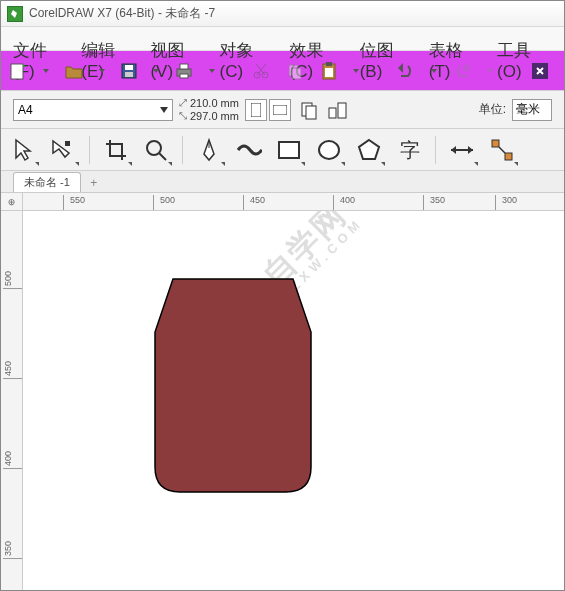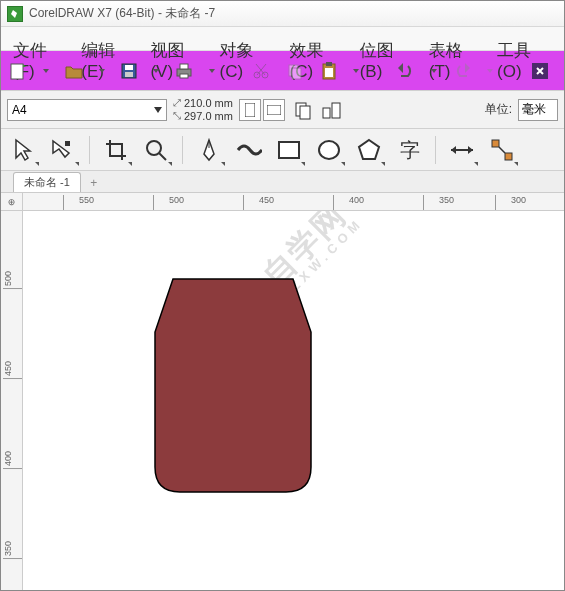--- a/index.html
+++ b/index.html
@@ -8,21 +8,21 @@
   .titlebar .logo { width: 16px; height: 16px; background: #3a9a3a; border: 1px solid #2a7a2a; margin-right: 6px; display:flex;align-items:center;justify-content:center; }
   .titlebar .logo svg { width:10px;height:10px; }
   .title-text { color: #555; font-size: 12px; }
   .menubar { height: 24px; background: #f8f8f8; display: flex; align-items: center; padding: 0 4px; border-bottom: 1px solid #e0e0e0; }
   .menubar .item { padding: 2px 8px; font-size: 17px; color: #333; cursor: default; margin-top: 44px; }
   .toolbar { height: 40px; background: #d946ef; border-bottom: 1px solid #d0d0d0; display: flex; align-items: center; padding: 0 6px; gap: 14px; }
   .tbtn { width: 28px; height: 28px; display:flex; align-items:center; justify-content:center; border: 1px solid transparent; border-radius: 2px; }
   .tsep { width: 1px; height: 24px; background: #ccc; margin: 0 4px; }
   .tdrop { width: 10px; display:flex; align-items:center; justify-content:center; }
   .zoom { margin-left: auto; font-size: 12px; color:#333; padding: 0 4px; }
-  .propbar { height: 38px; background: #f2f2f2; border-bottom: 1px solid #d0d0d0; display:flex; align-items:center; padding: 0 6px; gap: 6px; }
+  .propbar { height: 38px; background: #f2f2f2; border-bottom: 1px solid #d0d0d0; display:flex; align-items:center; padding: 0 12px; gap: 6px; }
   .pagesize { width: 160px; height: 22px; border: 1px solid #999; background: #fff; display:flex; align-items:center; padding: 0 4px; font-size:12px; justify-content: space-between; }
   .dims { display:flex; flex-direction:column; font-size:11px; color:#333; gap:1px; }
   .dims .row { display:flex; align-items:center; gap:3px; }
   .dims .icon { font-size:10px; color:#555; }
   .orient { display:flex; gap:2px; }
   .orient .ob { width:22px; height:22px; border:1px solid #999; background:#fff; display:flex; align-items:center; justify-content:center; }
   .incbtns { display:flex; gap:2px; }
   .incbtns .ibtn { width:26px; height:26px; display:flex; align-items:center; justify-content:center; }
   .unit-label { font-size:12px; color:#333; margin-left: 4px; }
   .unit-val { width:40px; height:22px; border:1px solid #999; background:#fff; padding:0 3px; display:flex; align-items:center; }
@@ -32,21 +32,21 @@
   .tsep2 { width: 1px; height: 28px; background: #ccc; }
   .doctabs { height: 22px; background: #eee; border-bottom: 1px solid #ccc; display:flex; align-items:flex-end; padding-left: 12px; }
   .doctab { background:#ddd; border:1px solid #bbb; border-bottom:none; padding:2px 10px; font-size:11px; color:#444; border-radius: 3px 3px 0 0; }
   .doctab.active { background:#fff; }
   .addtab { width:18px; height:18px; display:flex; align-items:center; justify-content:center; margin-left:4px; color:#888; }
   .workspace { position: relative; height: calc(591px - 26px - 24px - 40px - 38px - 42px - 22px); display:flex; }
   .ruler-corner { width:22px; height:18px; background:#f4f4f4; border-right:1px solid #ccc; border-bottom:1px solid #ccc; font-size:9px; display:flex; align-items:center; justify-content:center; color:#666; }
   .ruler-h { height:18px; flex:1; background:#f4f4f4; border-bottom:1px solid #ccc; position:relative; overflow:hidden; }
   .ruler-v { width:22px; background:#f4f4f4; border-right:1px solid #ccc; position:relative; overflow:hidden; }
   .ruler-tick { position:absolute; font-size:9px; color:#666; }
-  .ruler-h .ruler-tick { top:2px; border-left:1px solid #999; padding-left:15px; height:16px; }
+  .ruler-h .ruler-tick { top:2px; border-left:1px solid #999; padding-left:6px; height:16px; }
   .ruler-v .ruler-tick { left:2px; border-top:1px solid #999; padding-top:2px; width:20px; writing-mode: vertical-rl; transform: rotate(180deg); text-align:right; }
   .canvas-area { position:absolute; left:22px; top:18px; right:0; bottom:0; background:#fff; overflow:hidden; }
   .shape { position:absolute; left:130px; top:66px; }
   .watermark { position:absolute; left:170px; top:40px; transform: rotate(-45deg); font-size:32px; font-weight:bold; color: rgba(160,160,160,0.35); letter-spacing:2px; pointer-events:none; line-height:1.0; text-align:center; }
   .watermark .sub { font-size:13px; letter-spacing:5px; display:block; }
   .toprow { display:flex; }
 </style>
 </head>
 <body>
 

